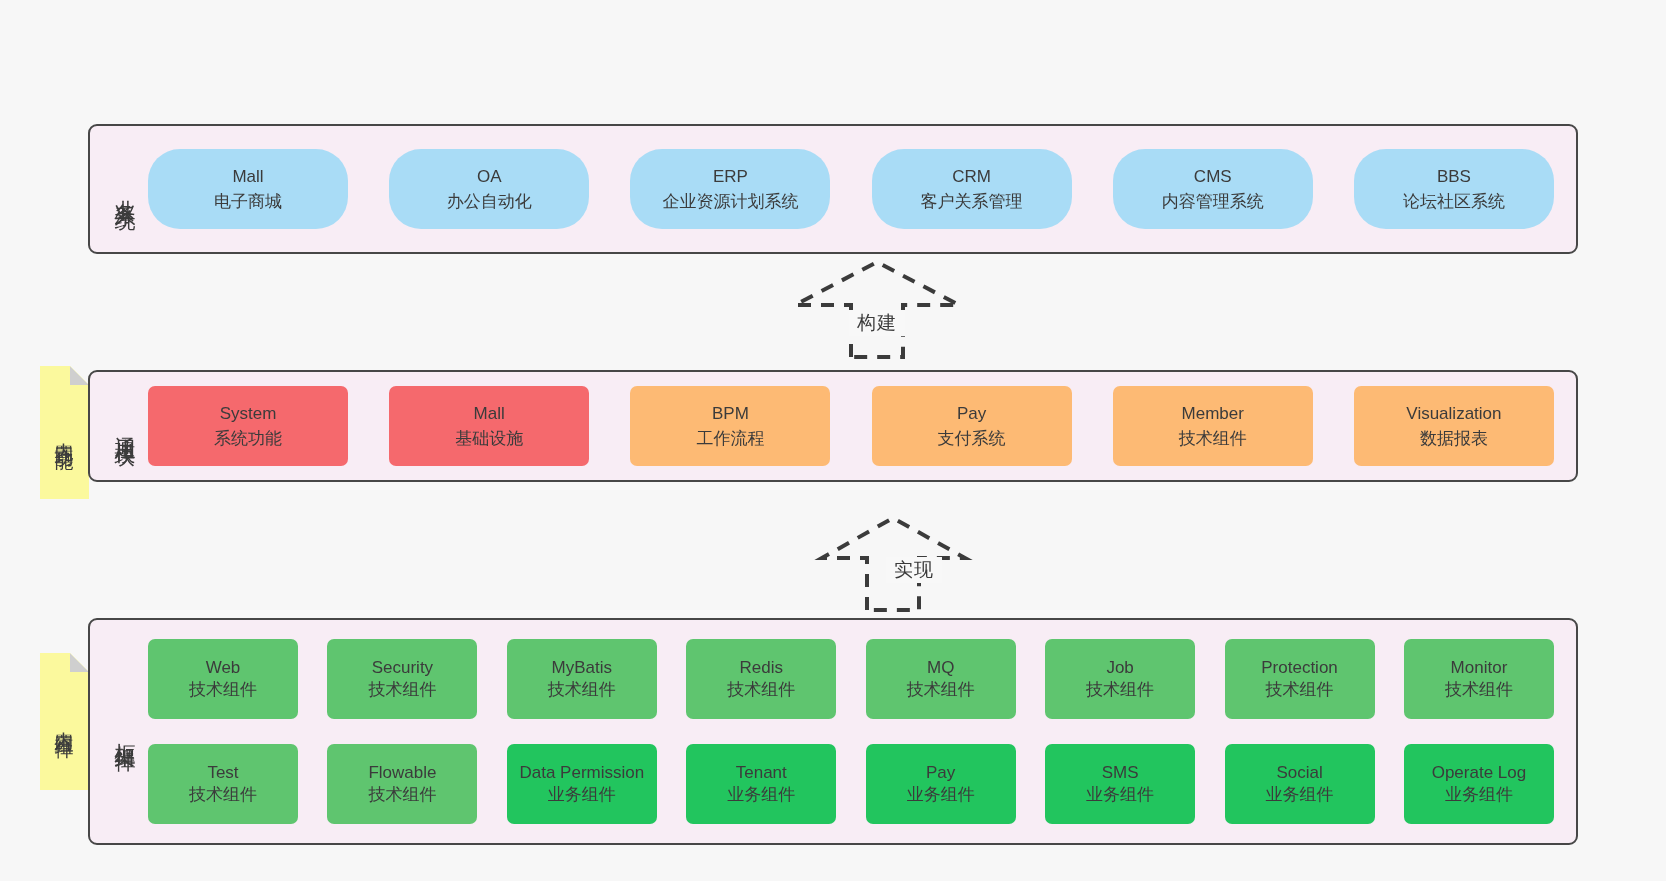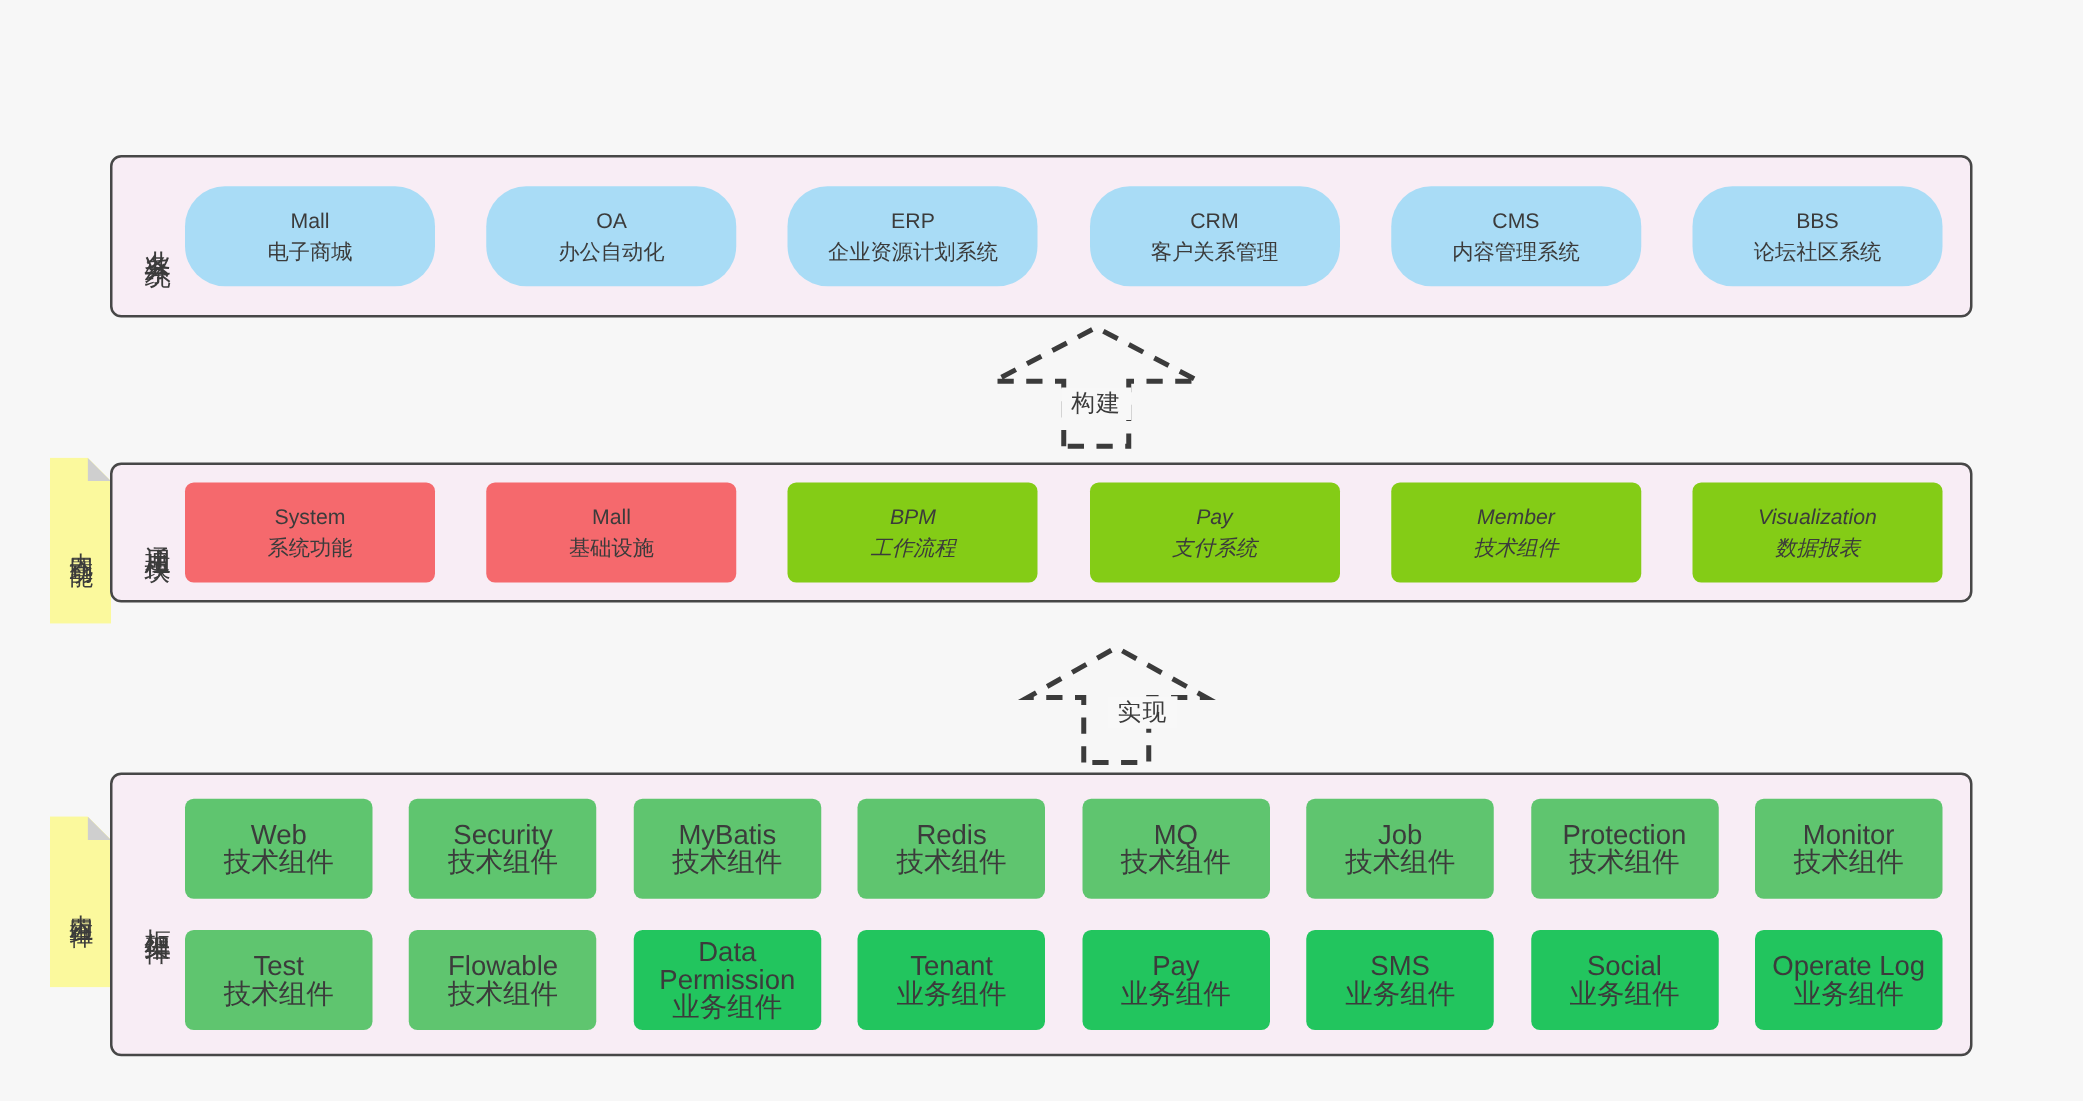--- a/index.html
+++ b/index.html
@@ -29,24 +29,24 @@
   .rows{
     flex:1;display:flex;flex-direction:column;gap:25px;
     padding:0 22px 0 12px;justify-content:center;
   }
   .row{display:flex;justify-content:space-between;}
   .box{
     width:200px;height:80px;border-radius:7px;
     display:flex;flex-direction:column;justify-content:center;align-items:center;
     font-size:17px;line-height:25px;text-align:center;
   }
-  .box.small{width:150px;font-size:22px;line-height:22px;padding:2px 4px;box-sizing:border-box;}
+  .box.small{width:150px;font-size:17px;line-height:22px;padding:2px 4px;box-sizing:border-box;}
   .blue{background:#a9dcf6;border-radius:32px;}
   .red{background:#f5696d;}
-  .pink{background:#84cc16;font-style:italic;}
+  .pink{background:#fdba74;}
   .green{background:#5fc56f;}
   .green-light{background:#22c55e;}
   .sticky{
     position:absolute;left:40px;width:49px;background:#fbf99d;z-index:1;
     clip-path:polygon(0 0,calc(100% - 19px) 0,100% 19px,100% 100%,0 100%);
     display:flex;align-items:center;justify-content:center;
   }
   #sticky-mid{top:366px;height:133px;}
   #sticky-bot{top:653px;height:137px;}
   .sticky .fold{

